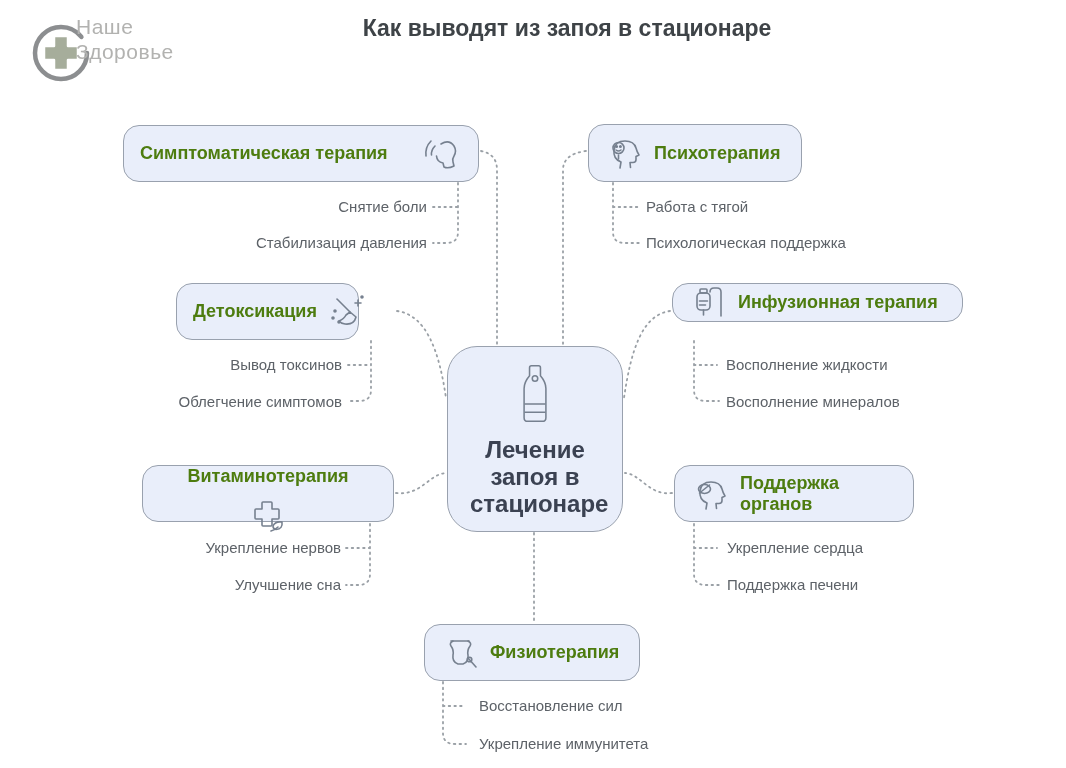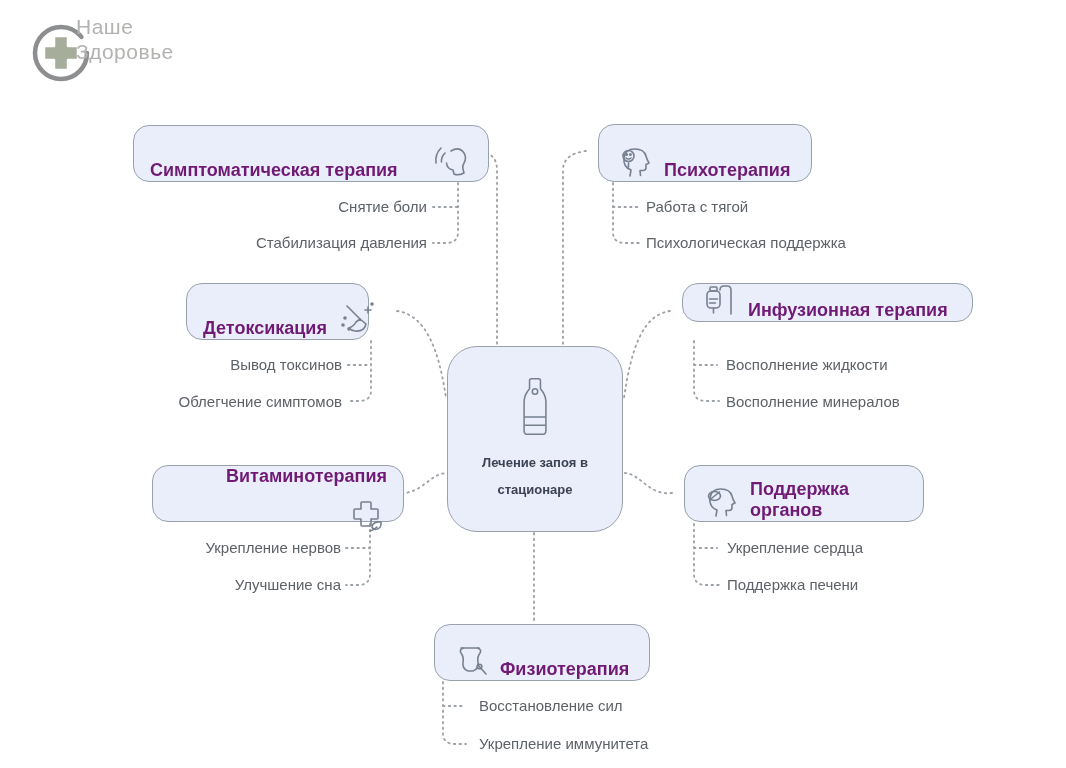--- a/index.html
+++ b/index.html
@@ -12,55 +12,56 @@
   .logo { position:absolute; left:28px; top:16px; display:flex; align-items:center; }
   .logo-text { position:absolute; left:76px; top:14px; font-size:21px; line-height:25px;
     color:#b2b2b0; letter-spacing:0.5px; white-space:pre-line; }
   
   .title { position:absolute; left:352px; top:13px; width:430px; text-align:center;
     font-size:23px; line-height:31px; font-weight:700; color:#3e4347; }
   
   svg.connectors { position:absolute; left:0; top:0; }
   .dot { fill:none; stroke:#9aa0a6; stroke-width:1.8; stroke-dasharray:1.5 4.2; stroke-linecap:round; }
   
-  .node { position:absolute; display:flex; align-items:flex-end; gap:9px;
+  .node { position:absolute; display:flex; align-items:center; gap:9px;
     background:#e9eefa; border:1.5px solid #99a1ae; border-radius:16px;
-    padding:0 16px; font-weight:700; font-size:18px; color:#701a75;margin-left:10px; }
+    padding:0 16px; font-weight:700; font-size:18px; color:#4d7c0f; }
   .node .icn { flex:0 0 auto; display:flex; }
   .node .icn svg { stroke:#76808f; fill:none; stroke-width:1.6; stroke-linecap:round; stroke-linejoin:round; }
   .b1 { left:123px; top:125px; width:356px; height:57px; justify-content:space-between; }
   .b2 { left:588px; top:124px; width:214px; height:58px;border-radius:16px; }
   .b3 { left:176px; top:283px; width:183px; height:57px; justify-content:space-between; }
   .b4 { left:672px; top:283px; width:291px; height:39px; }
   .b5 { left:142px; top:465px; width:252px; height:57px; justify-content:space-between;flex-direction:column; }
   .b6 { left:674px; top:465px; width:240px; height:57px; }
   .b7 { left:424px; top:624px; width:216px; height:57px; }
   .center-node { position:absolute; left:447px; top:346px; width:176px; height:186px;
     background:#e9eefa; border:1.5px solid #99a1ae; border-radius:30px;
     display:flex; flex-direction:column; align-items:center; justify-content:center; gap:10px; }
-  .center-node .clabel { width:130px; text-align:center; font-weight:700; font-size:13px;
+  .center-node .clabel { width:130px; text-align:center; font-weight:700; font-size:24px;
     line-height:27px; color:#3b4252; }
   .center-node svg { stroke:#76808f; fill:none; stroke-width:1.7; stroke-linecap:round; stroke-linejoin:round; }
   
   .sub { position:absolute; font-size:15px; line-height:20px; color:#5d6268; white-space:nowrap; }
 </style>
 </head>
 <body>
 
 <div class="stage">
 
   <div class="logo">
     <svg width="70" height="72" viewBox="0 0 70 72">
       <circle cx="33" cy="37" r="26" fill="none" stroke="#8c8e90" stroke-width="4.5" stroke-dasharray="145 18.4" stroke-linecap="round"></circle>
       <path d="M26 20 h14 v10 h10 v14 h-10 v10 h-14 v-10 h-10 v-14 h10 z" fill="#a6ad9b" stroke="#ffffff" stroke-width="2.5" stroke-linejoin="round"></path>
     </svg>
   </div>
   <div class="logo-text">Наше
 Здоровье</div>
 
+  <div class="title">Как выводят из запоя в стационаре</div>
 
   <svg class="connectors" width="1066" height="768" viewBox="0 0 1066 768">
     <path class="dot" d="M481 151 Q497 154 497 170 L497 345"></path>
     <path class="dot" d="M586 151 Q563 154 563 170 L563 345"></path>
     <path class="dot" d="M397 311 C426 315 439 350 446 398"></path>
     <path class="dot" d="M670 311 C642 315 631 350 624 398"></path>
     <path class="dot" d="M396 493 C421 496 429 474 446 473"></path>
     <path class="dot" d="M672 493 C649 496 641 474 625 473"></path>
     <path class="dot" d="M534 533 L534 622"></path>
 

